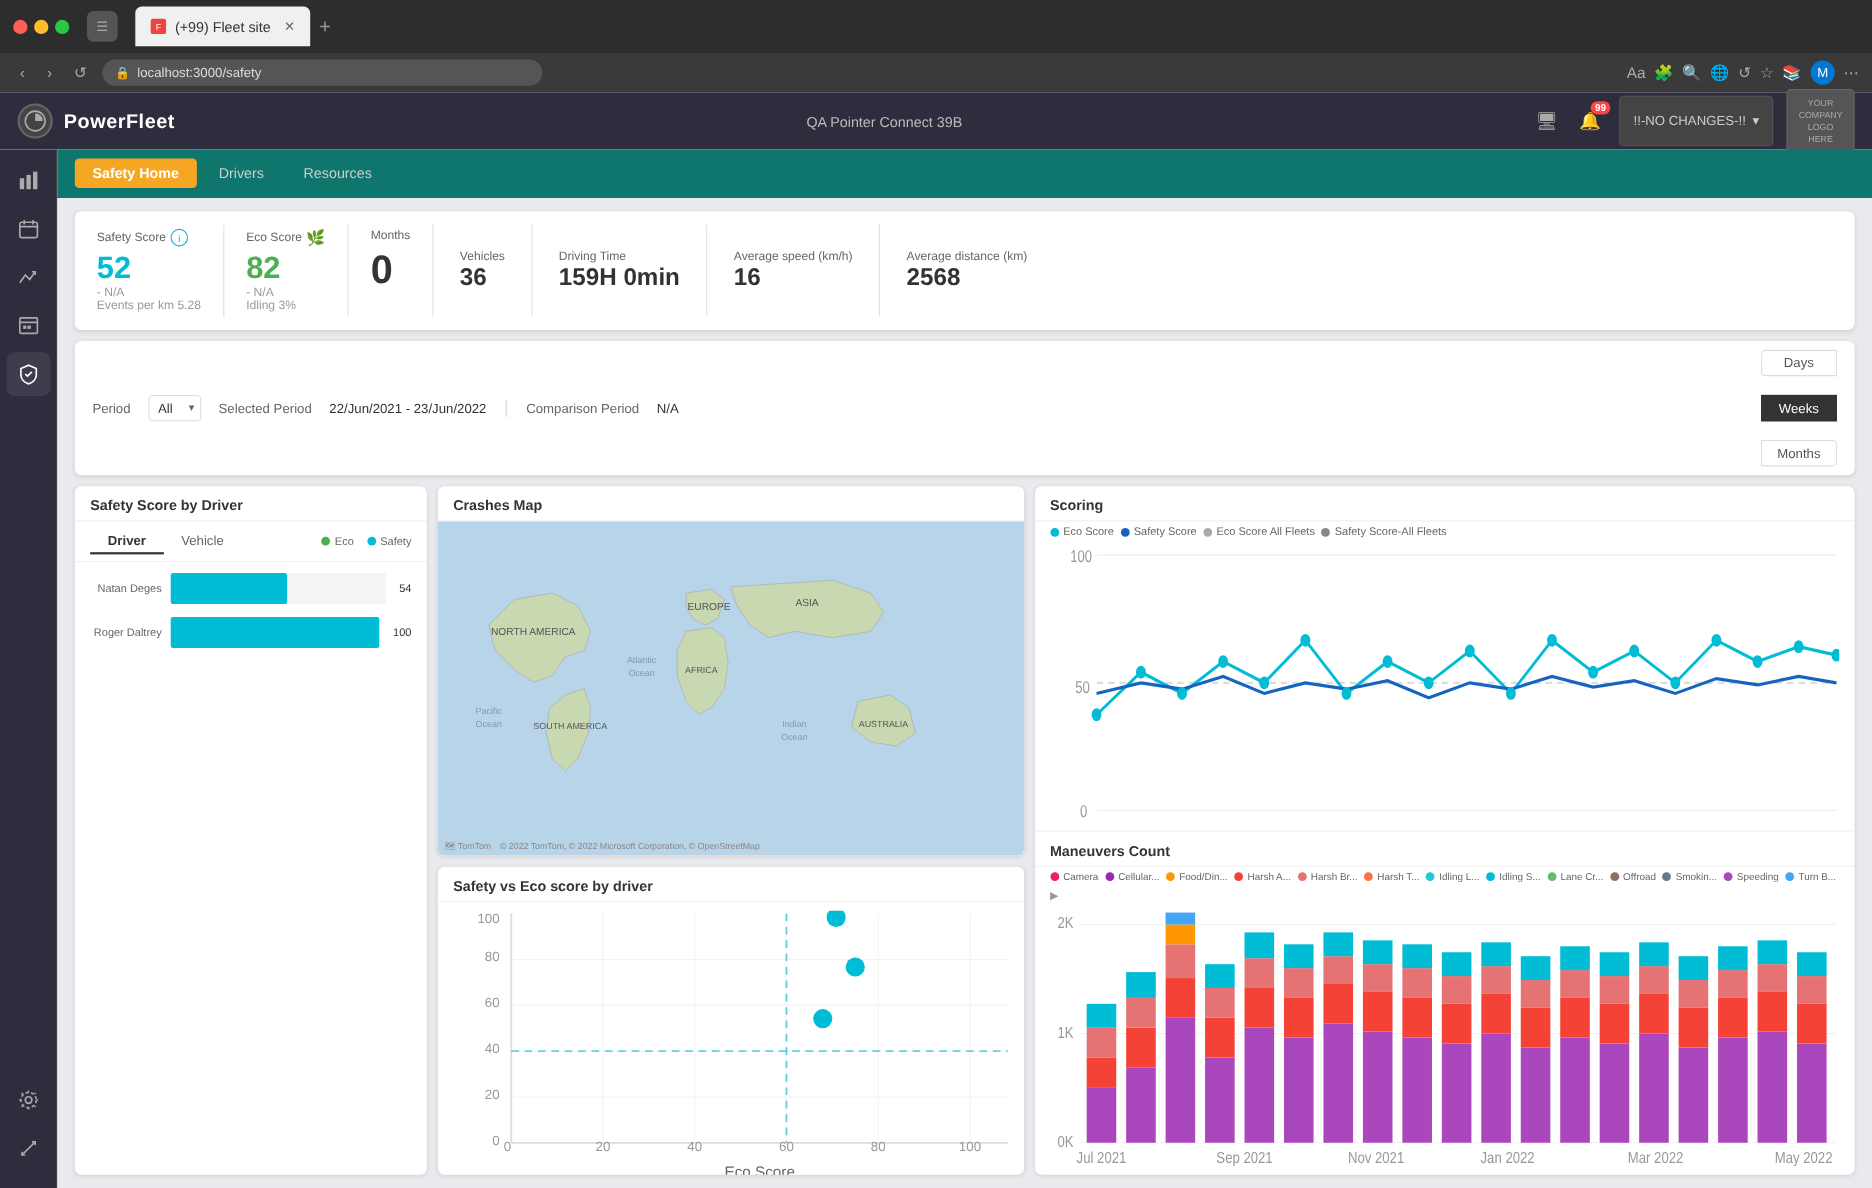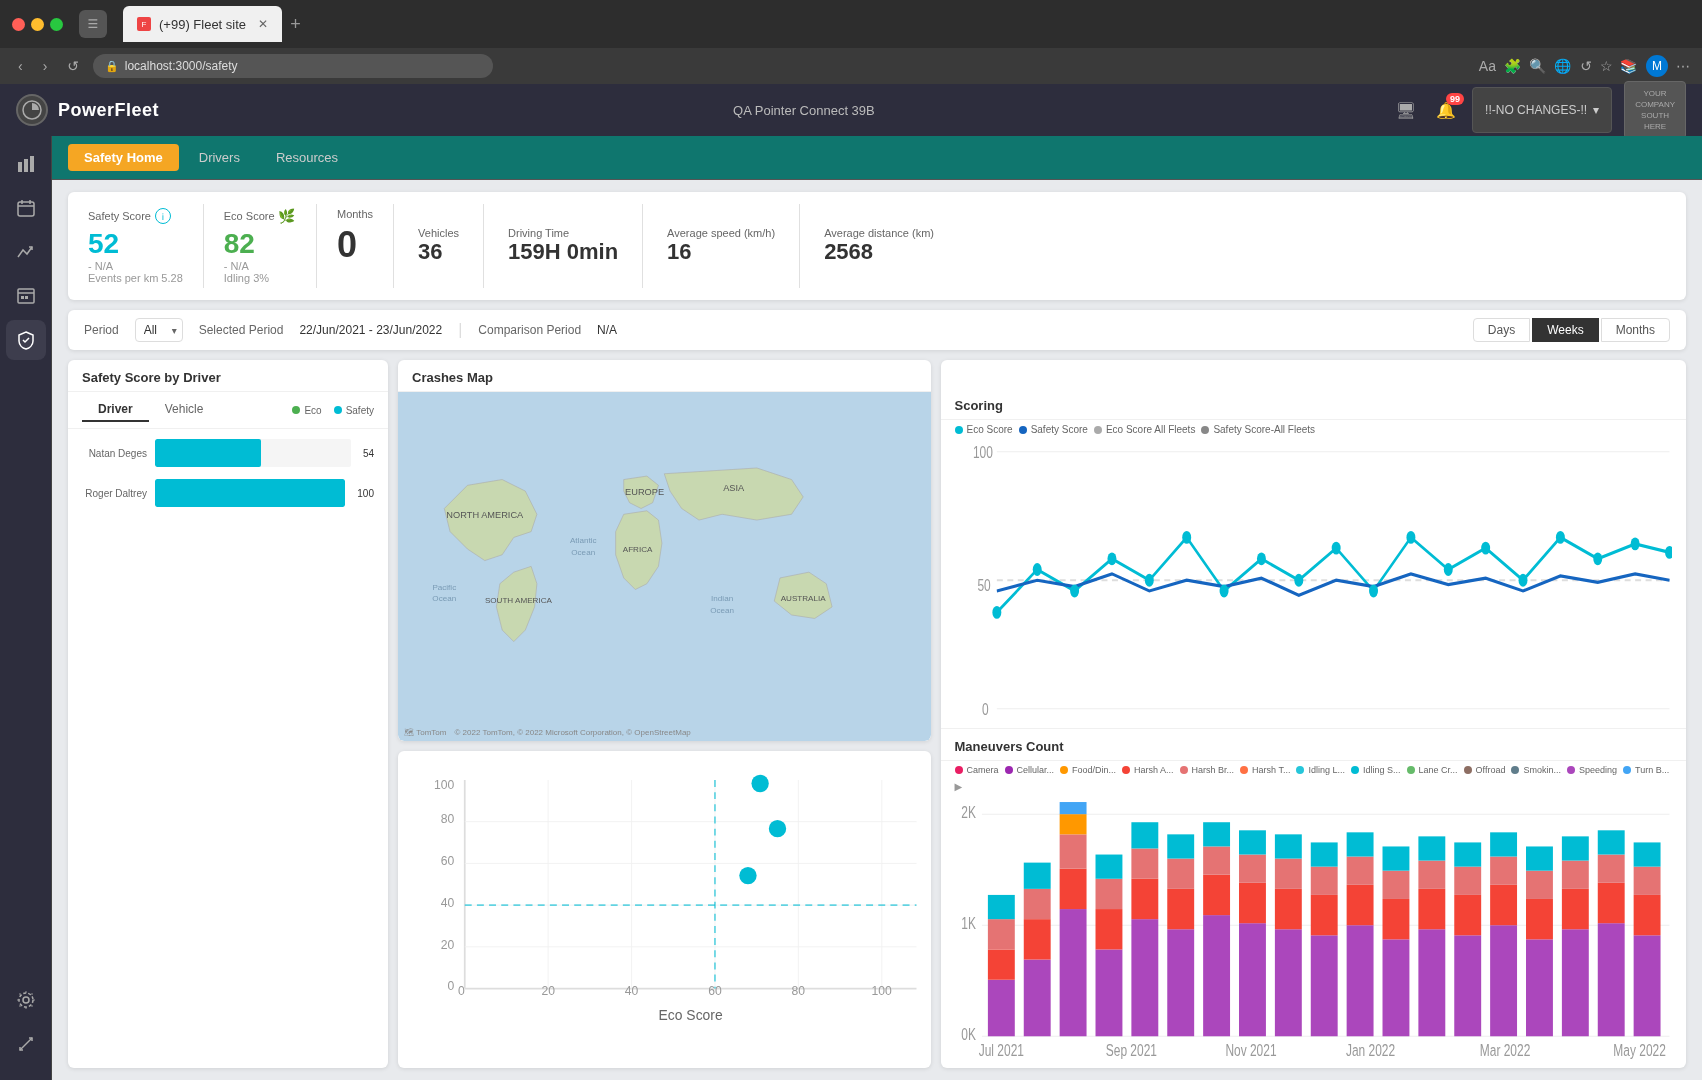--- a/index.html
+++ b/index.html
@@ -82,21 +82,21 @@
     .eco-icon { color: #4caf50; font-size: 14px; }
 
     
     .filter-row { background: white; border-radius: 6px; display: flex; align-items: center; padding: 8px 16px; gap: 16px; box-shadow: 0 1px 4px rgba(0,0,0,0.1); }
     .filter-label { font-size: 12px; color: #666; }
     .filter-select { border: 1px solid #ddd; border-radius: 4px; padding: 4px 24px 4px 8px; font-size: 12px; color: #333; background: white; cursor: pointer; appearance: none; position: relative; }
     .filter-select-wrap { position: relative; display: inline-block; }
     .filter-select-wrap::after { content: '▾'; position: absolute; right: 6px; top: 50%; transform: translateY(-50%); font-size: 10px; color: #666; pointer-events: none; }
     .filter-period-value { font-size: 12px; color: #333; font-weight: 500; }
     .filter-sep { color: #ddd; }
-    .period-btns { margin-left: auto; display: flex; gap: 2px; }
+    .period-btns { margin-left: auto; display: flex; gap: 17px; flex-direction: column; }
     .period-btn { padding: 4px 14px; border: 1px solid #ddd; background: white; font-size: 12px; color: #555; cursor: pointer; border-radius: 0; }
     .period-btn:first-child { border-radius: 4px 0 0 4px; }
     .period-btn:last-child { border-radius: 0 4px 4px 0; }
     .period-btn.active { background: #333; color: white; border-color: #333; }
 
     
     .charts-row { display: flex; gap: 10px; flex: 1; }
     .chart-card { background: white; border-radius: 6px; box-shadow: 0 1px 4px rgba(0,0,0,0.1); display: flex; flex-direction: column; overflow: hidden; }
     .chart-card.left { width: 320px; flex-shrink: 0; }
     .chart-card.center { flex: 1; }
@@ -184,21 +184,21 @@
       <button class="header-icon-btn notification-btn">
         🔔
         <span class="notification-badge">99</span>
       </button>
       <button class="no-changes-btn">
         <span>!!-NO CHANGES-!!</span>
         <span>▾</span>
       </button>
       <div class="company-logo-box" style="white-space:pre-line;font-size:8px;">YOUR
 COMPANY
-SOUTH
+LOGO
 HERE</div>
     </div>
   </div>
 
   <div class="app-body">
 
     <div class="sidebar">
       <div class="sidebar-item">
         <svg width="20" height="20" viewBox="0 0 20 20">
             <rect x="2" y="8" width="4" height="10" fill="#aaa"></rect>
@@ -396,20 +396,21 @@
                   <text x="280" y="140" font-size="7" fill="#7a9bb5" text-anchor="middle">Ocean</text>
                 </svg>
                 <div class="map-watermark">
                   <span>🗺 TomTom</span>
                   <span>© 2022 TomTom, © 2022 Microsoft Corporation, © OpenStreetMap</span>
                 </div>
               </div>
             </div>
 
             <div class="chart-card center" style="flex:1;">
+              <div class="chart-title">Safety vs Eco score by driver</div>
               <div style="flex:1;position:relative;padding:8px 14px 24px 32px;">
                 <svg width="100%" height="100%" viewBox="0 0 280 140">
 
                   <line x1="20" y1="0" x2="20" y2="120" stroke="#ddd" stroke-width="1"></line>
                   <line x1="20" y1="120" x2="280" y2="120" stroke="#ddd" stroke-width="1"></line>
 
                   <line x1="20" y1="24" x2="280" y2="24" stroke="#f0f0f0" stroke-width="0.5"></line>
                   <line x1="20" y1="48" x2="280" y2="48" stroke="#f0f0f0" stroke-width="0.5"></line>
                   <line x1="20" y1="72" x2="280" y2="72" stroke="#f0f0f0" stroke-width="0.5"></line>
                   <line x1="20" y1="96" x2="280" y2="96" stroke="#f0f0f0" stroke-width="0.5"></line>
@@ -443,21 +444,21 @@
 
                   <text x="150" y="138" font-size="8" fill="#666" text-anchor="middle">Eco Score</text>
                   <text x="-60" y="8" font-size="8" fill="#666" text-anchor="middle" transform="rotate(-90, -60, 60)">Safety Score</text>
                 </svg>
               </div>
             </div>
           </div>
 
           <div class="chart-card right">
 
-            <div style="flex:1;display:flex;flex-direction:column;border-bottom:1px solid #f0f0f0;margin-top:28px;">
+            <div style="flex:1;display:flex;flex-direction:column;border-bottom:1px solid #f0f0f0;">
               <div class="chart-title">Scoring</div>
               <div class="chart-legend-row">
                 <div class="legend-item">
                   <div class="legend-dot" style="background:#00bcd4;border-radius:50%;"></div>
                   <span style="font-size:10px;color:#666;">Eco Score</span>
                 </div>
                 <div class="legend-item">
                   <div class="legend-dot" style="background:#1565c0;border-radius:50%;"></div>
                   <span style="font-size:10px;color:#666;">Safety Score</span>
                 </div>

